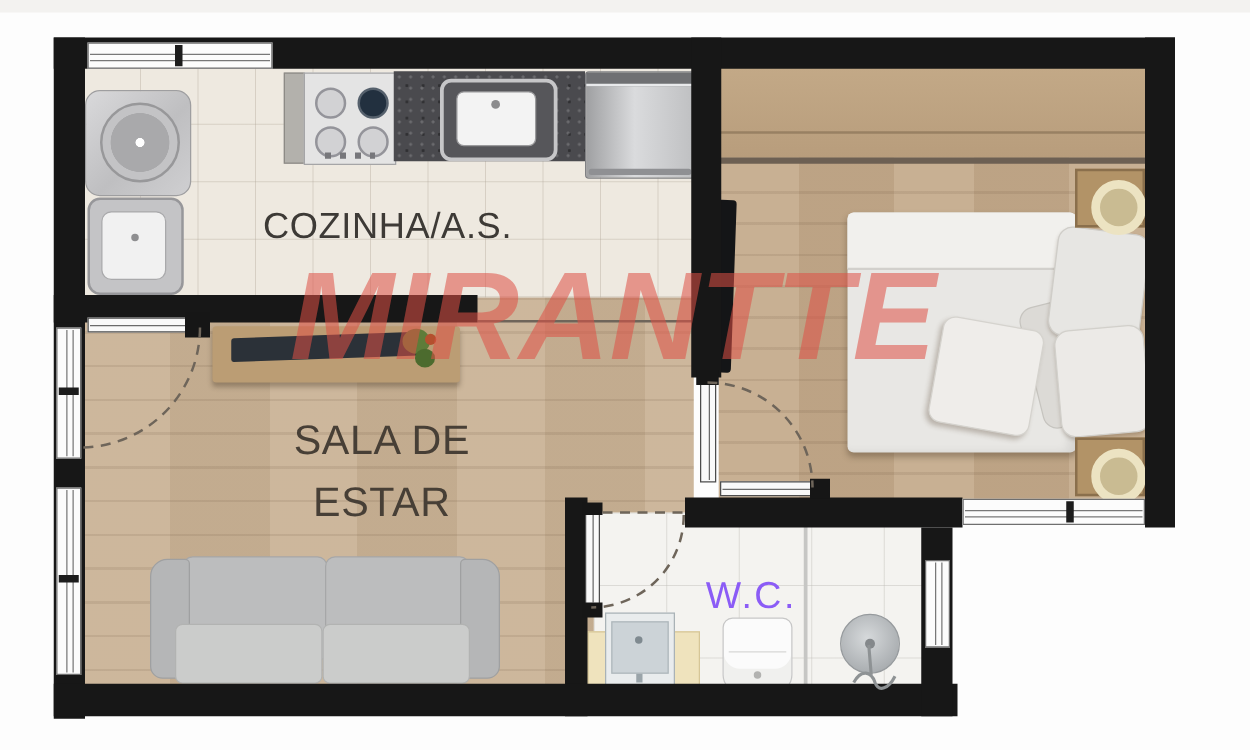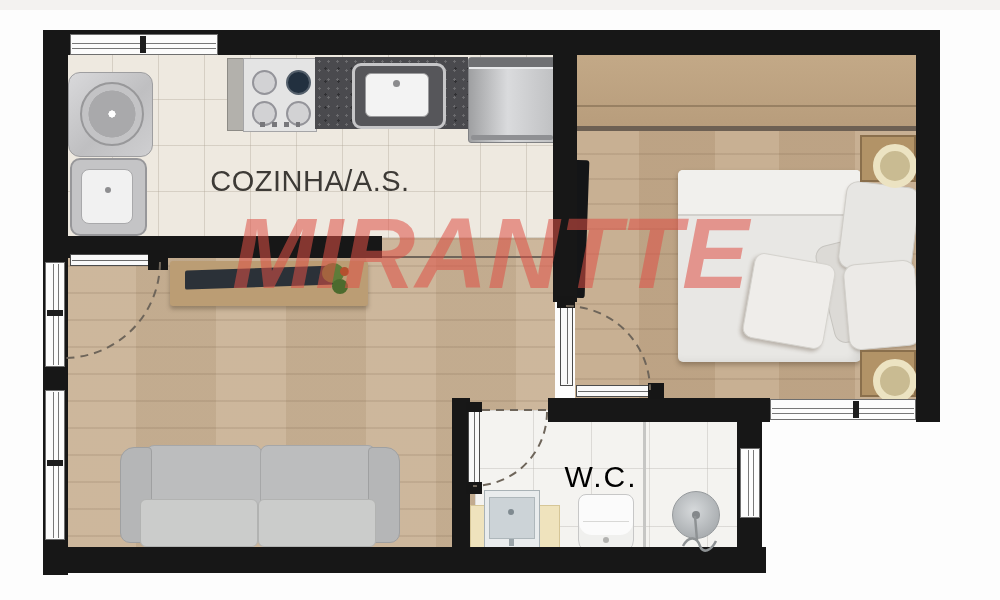--- a/index.html
+++ b/index.html
@@ -167,17 +167,21 @@
 
   <svg class="overlay" width="1000" height="600" viewBox="0 0 1000 600">
     <path d="M 160 262 A 96 96 0 0 1 64 358" fill="none" stroke="#6e655a" stroke-width="2" stroke-dasharray="8 6"></path>
     <path d="M 566 306 A 84 84 0 0 1 650 390" fill="none" stroke="#6e655a" stroke-width="2" stroke-dasharray="8 6"></path>
     <path d="M 547 412 A 74 74 0 0 1 473 486" fill="none" stroke="#6e655a" stroke-width="2" stroke-dasharray="8 6"></path>
     <path d="M 482 410 L 546 410" fill="none" stroke="#6e655a" stroke-width="2" stroke-dasharray="8 6"></path>
     <path d="M 695 516 L 697 540 M 683 546 C 689 535 697 537 700 546 C 703 554 711 551 716 541" fill="none" stroke="#8e9294" stroke-width="2.5"></path>
   </svg>
 
   <div class="abs lbl" style="left:165px;top:165px;width:290px;font-size:29px;">COZINHA/A.S.</div>
-  <div class="abs lbl" style="left:556px;top:460px;width:90px;font-size:30px;letter-spacing:2px;color:#000000;">W.C.</div>
+  <div class="abs lbl" style="left:198px;top:327px;width:215px;font-size:33px;line-height:50px;color:#473f36;">
+    <div>SALA DE</div>
+    <div>ESTAR</div>
+  </div>
+  <div class="abs lbl" style="left:556px;top:460px;width:90px;font-size:30px;letter-spacing:2px;color:#8b5cf6;">W.C.</div>
 
   <div class="abs" id="watermark" style="left:232px;top:203px;font-style:italic;">MIRANTTE</div>
 
 </div>
 
 </body></html>

